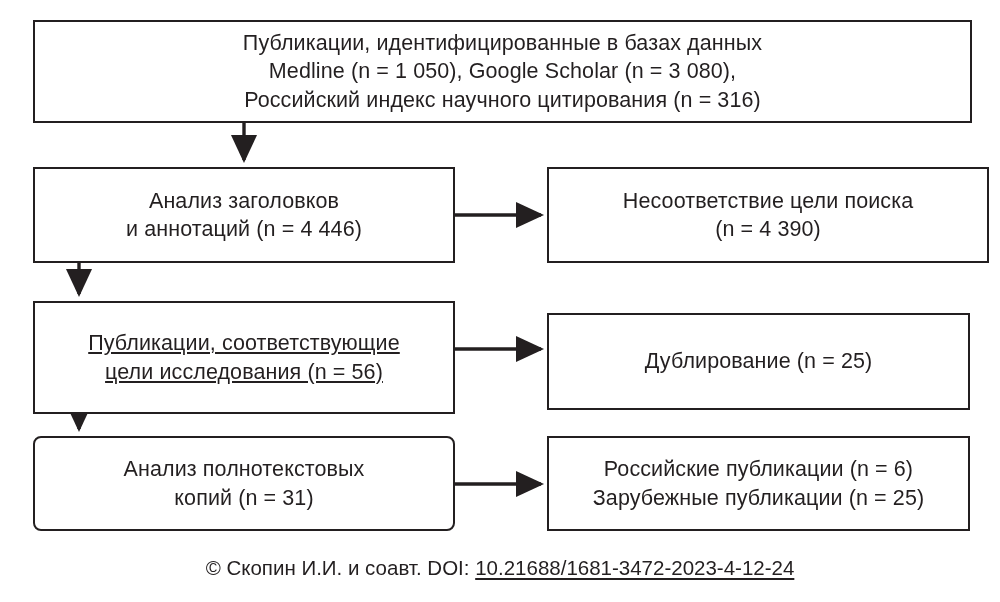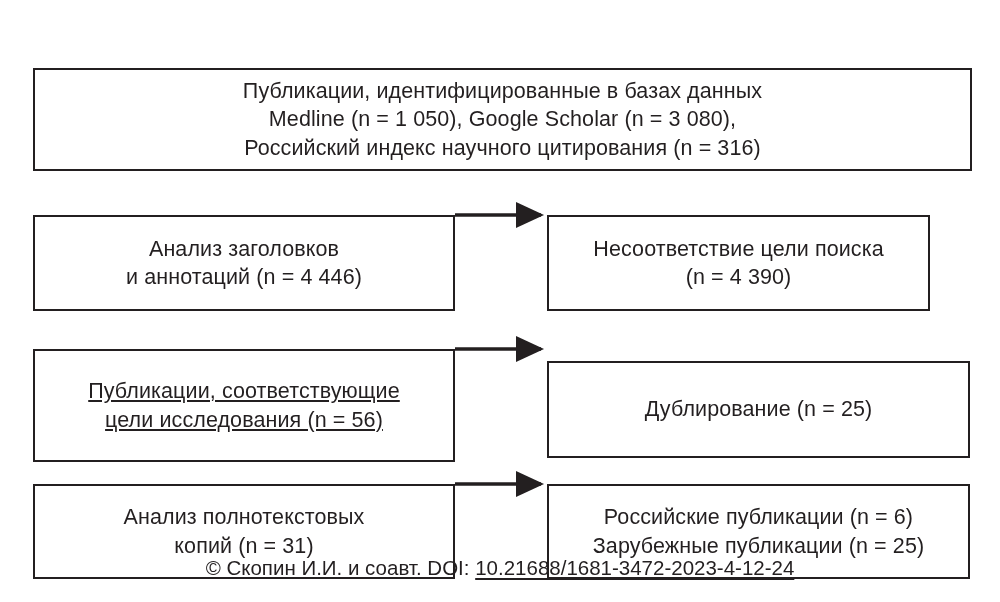--- a/index.html
+++ b/index.html
@@ -27,21 +27,20 @@
   .node {
     position: absolute;
     box-sizing: border-box;
     background: #ffffff;
     border: 2.5px solid #231f20;
     display: flex;
     align-items: center;
     justify-content: center;
     text-align: center;
     padding: 16px 10px;
-    margin-top: 48px;
   }
   .node-text {
     font-size: 21.5px;
     line-height: 1.32;
     white-space: pre-line;
     letter-spacing: 0.1px;
   }
 
   
   .node-identified {
@@ -53,21 +52,21 @@
   
   .node-titles {
     left: 33px;
     top: 167px;
     width: 422px;
     height: 96px;
   }
   .node-mismatch {
     left: 547px;
     top: 167px;
-    width: 383px;
+    width: 442px;
     height: 96px;
   }
   
   .node-relevant {
     left: 33px;
     top: 301px;
     width: 422px;
     height: 113px;
     text-decoration: underline;
   }
@@ -76,20 +75,21 @@
     top: 313px;
     width: 423px;
     height: 97px;
   }
   
   .node-fulltext {
     left: 33px;
     top: 436px;
     width: 422px;
     height: 95px;
+    border-radius: 8px;
   }
   .node-included {
     left: 547px;
     top: 436px;
     width: 423px;
     height: 95px;
   }
   .node-included .node-text { text-align: center; }
 
   .connector-layer {

